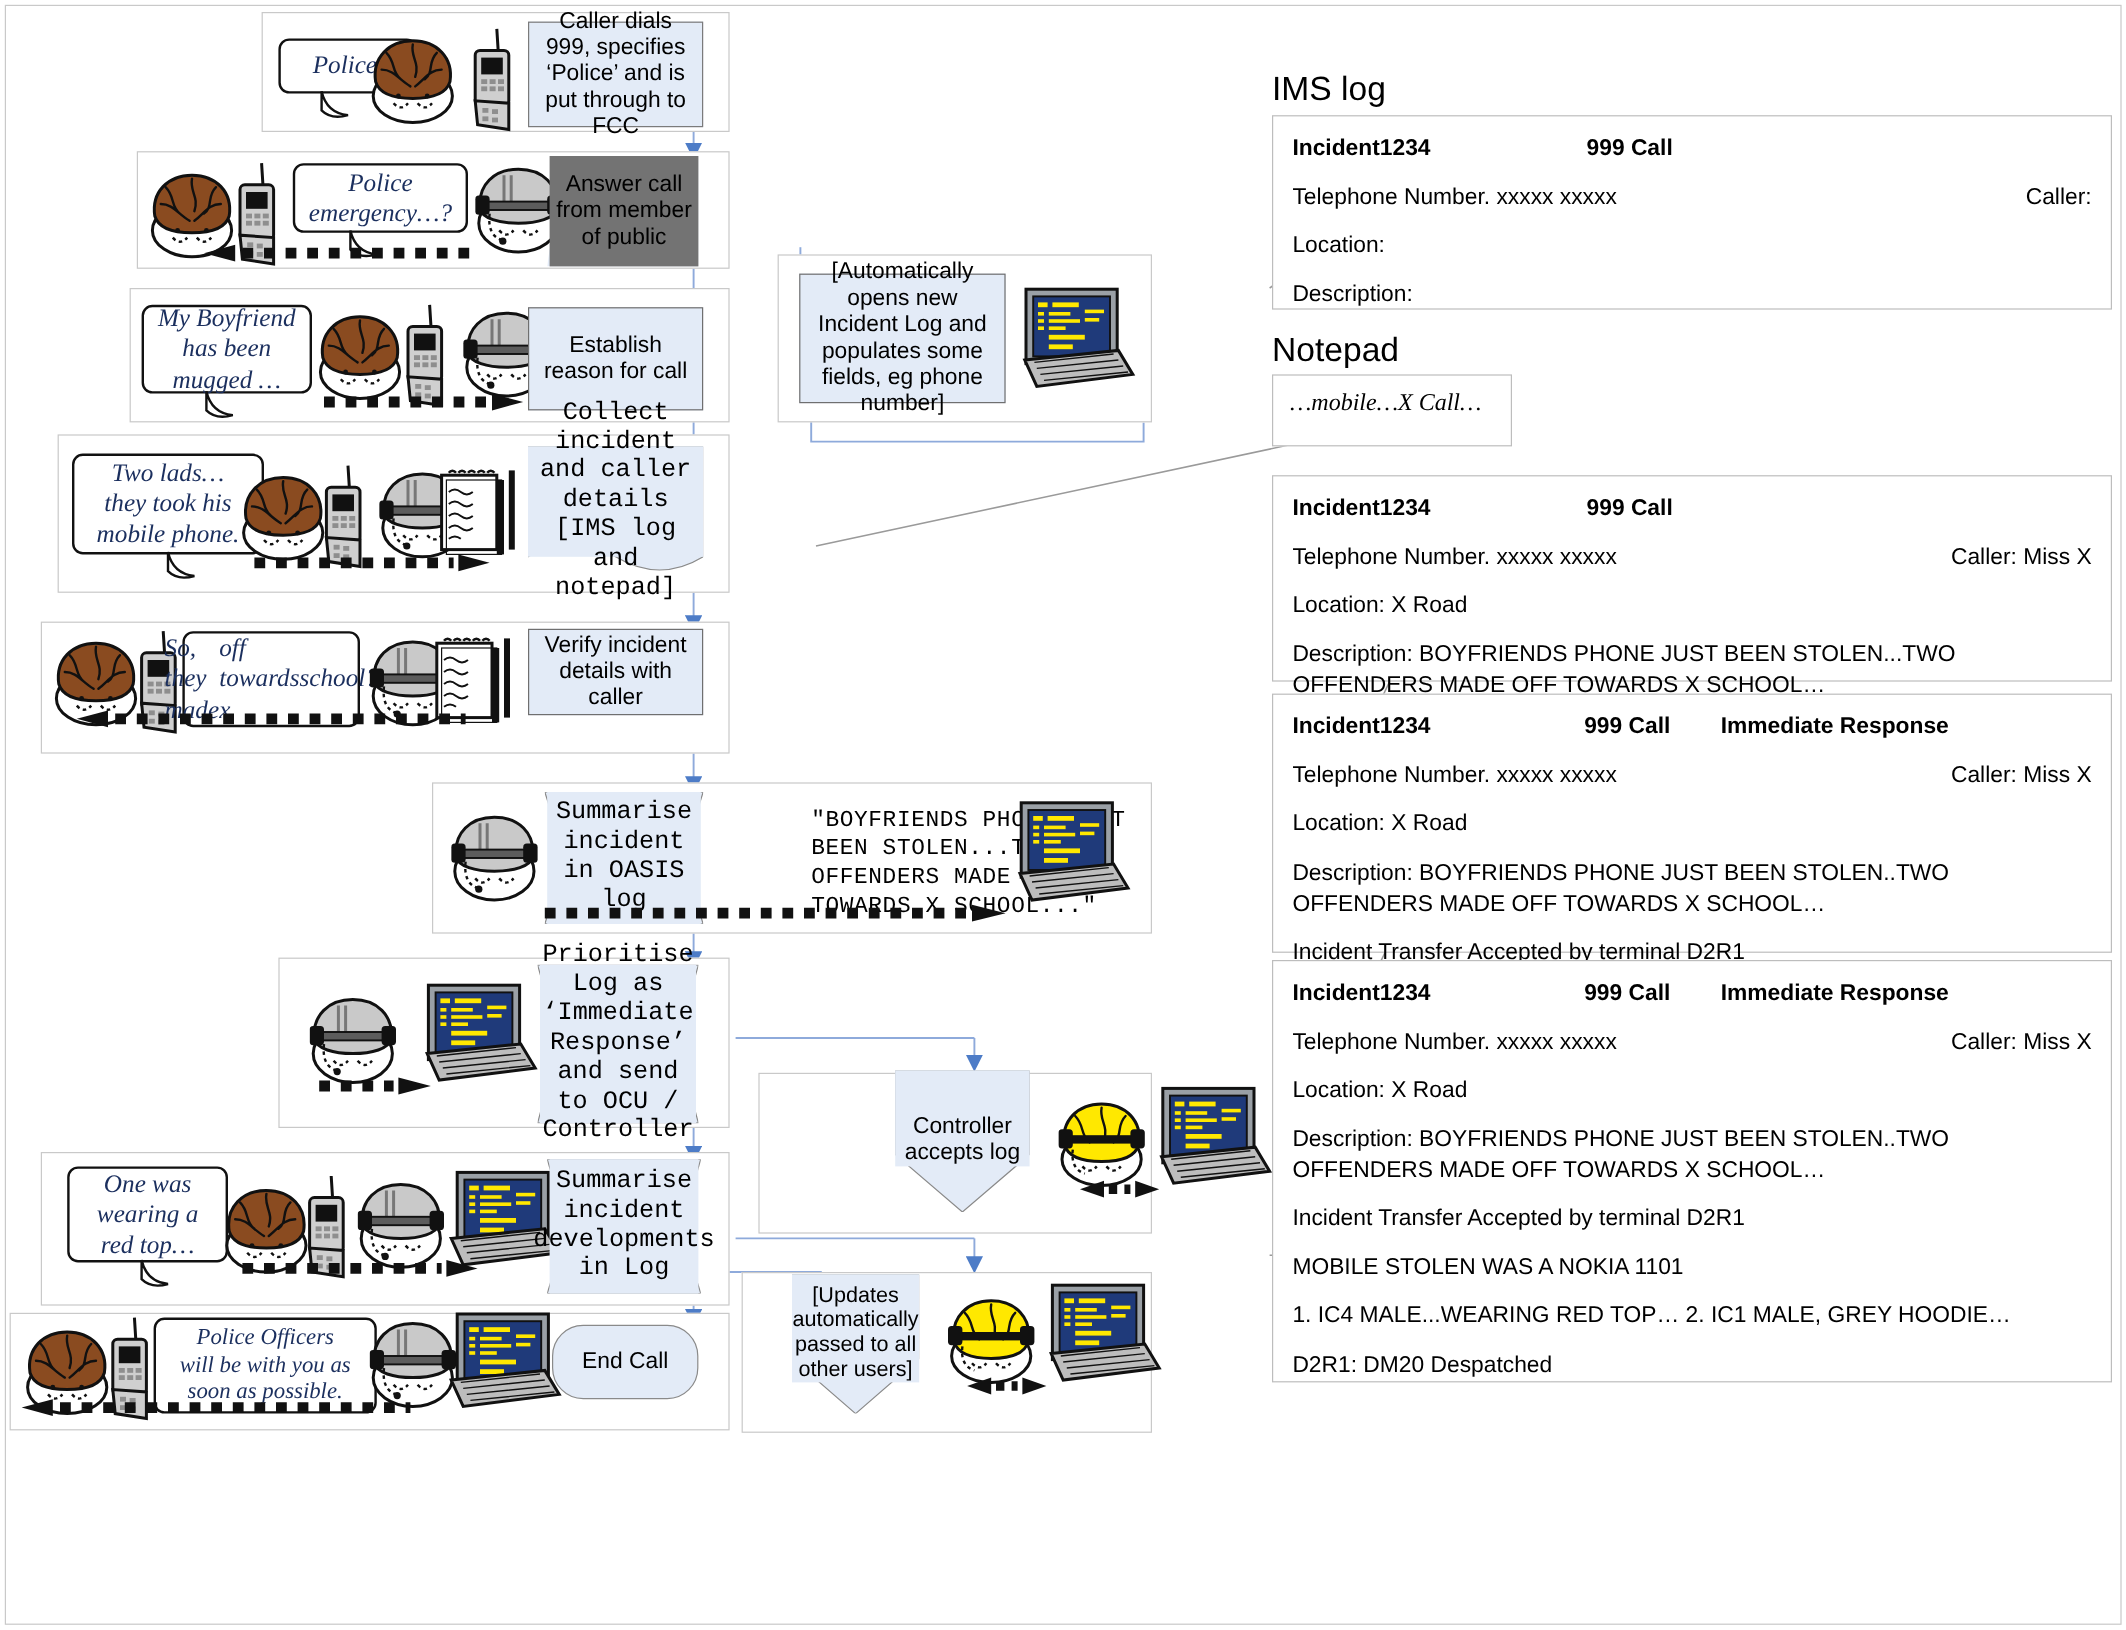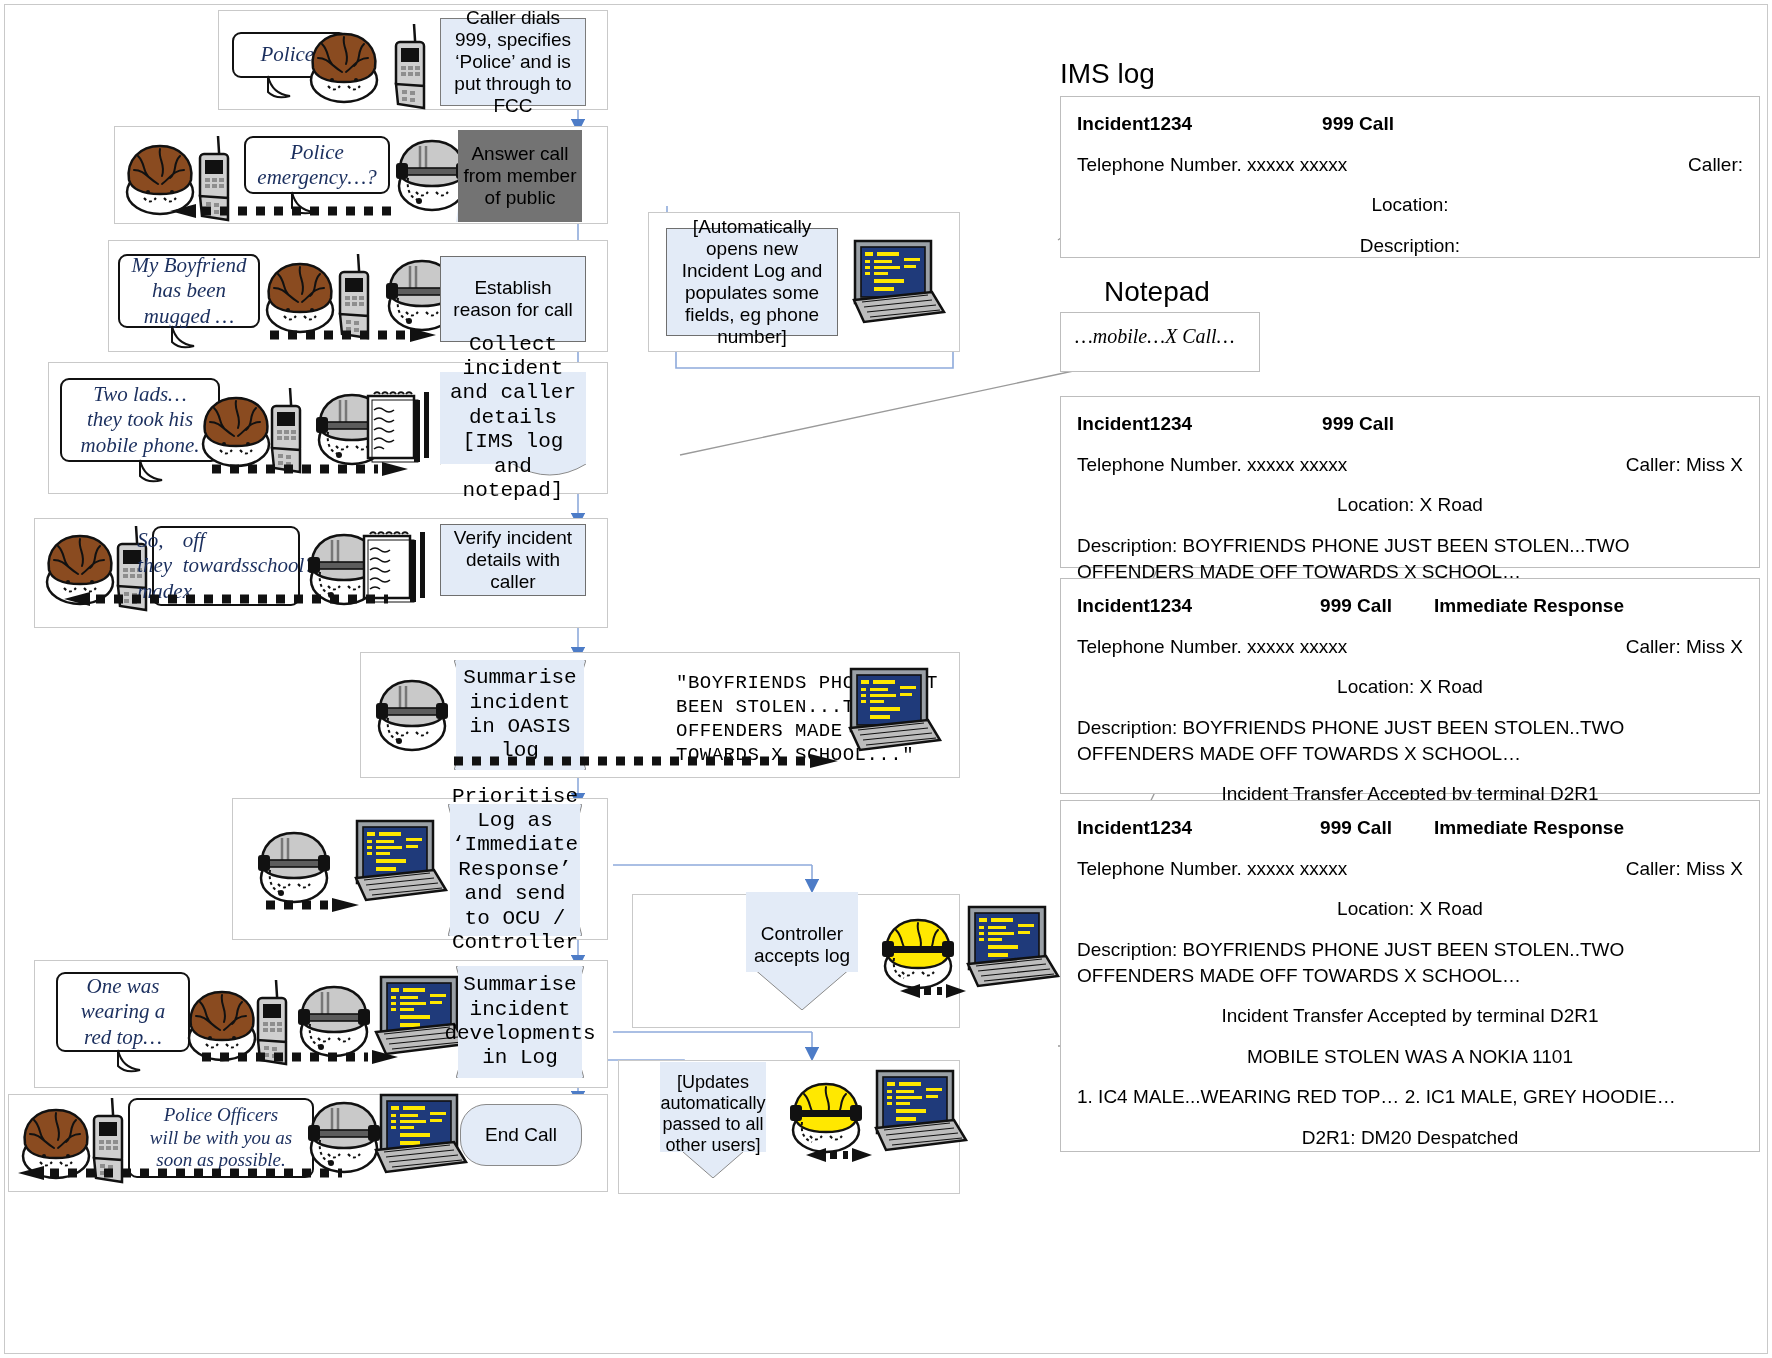--- a/index.html
+++ b/index.html
@@ -19,40 +19,40 @@
         display:flex;align-items:center;justify-content:center;text-align:center;
         font-size:19px;line-height:1.16;padding:2px 4px;}
   .proc.dark{border:1px solid #6f6f6f;}
   .trap{background:#737373;border:none;display:flex;align-items:center;
         justify-content:center;text-align:center;font-size:19px;line-height:1.16;}
   .doc{background:#e3ebf7;display:flex;align-items:center;justify-content:center;
        text-align:center;font-size:21px;line-height:1.16;font-family:Liberation Mono, monospace;}
   .term{background:#e3ebf7;border:1px solid #8a8a8a;border-radius:26px;
         display:flex;align-items:center;justify-content:center;text-align:center;
         font-size:19px;}
-  .pent{background:#e3ebf7;display:flex;align-items:center;justify-content:center;
+  .pent{background:#e3ebf7;display:flex;align-items:flex-end;justify-content:center;
         text-align:center;font-size:19px;line-height:1.16;padding-top:26px;}
 
   
   .bubble{border:2px solid #111;background:#fff;border-radius:9px;
           font-family:"Liberation Serif",serif;font-style:italic;
           font-size:21px;line-height:1.2;color:#1b2f5e;
           padding:7px 10px;display:flex;align-items:center;}
   .bubble span{display:block;}
 
   
   .mono{font-family:"Liberation Mono",monospace;font-size:19px;
         line-height:1.26;letter-spacing:.5px;white-space:pre;}
 
   
   .panelhead{font-size:28px;}
   .card{border:1px solid #bdbdbd;background:#fff;padding:14px 16px 16px 16px;
         font-size:19px;line-height:1.35;}
   .card .hdr{font-weight:bold;display:flex;}
-  .card .row{margin-top:15px;display:flex;justify-content:center;}
+  .card .row{margin-top:15px;display:flex;}
   .card .row .c2{margin-left:auto;}
   .note{border:1px solid #bdbdbd;background:#fff;
         font-family:"Liberation Serif",serif;font-style:italic;font-size:20px;
         padding:12px 14px;}
 
   
   svg.conn{position:absolute;left:0;top:0;width:1772px;height:1358px;
            pointer-events:none;}
 </style>
 </head>
@@ -509,21 +509,21 @@
       <span class="c2">Caller:</span>
     </div>
     <div class="row">
       <span>Location:</span>
     </div>
     <div class="row">
       <span>Description:</span>
     </div>
   </div>
 
-  <div class="abs panelhead" style="left:1104px;top:276px;">Notepad</div>
+  <div class="abs panelhead" style="left:1060px;top:276px;">Notepad</div>
   <div class="abs note" style="left:1060px;top:312px;width:200px;height:60px;">…mobile…X Call…</div>
 
   <div class="abs card" style="left:1060px;top:396px;width:700px;height:172px;">
     <div class="hdr">
       <span>Incident1234</span>
       <span style="margin-left:130px;">999 Call</span>
     </div>
     <div class="row">
       <span>Telephone Number. xxxxx xxxxx</span>
       <span class="c2">Caller: Miss X</span>

